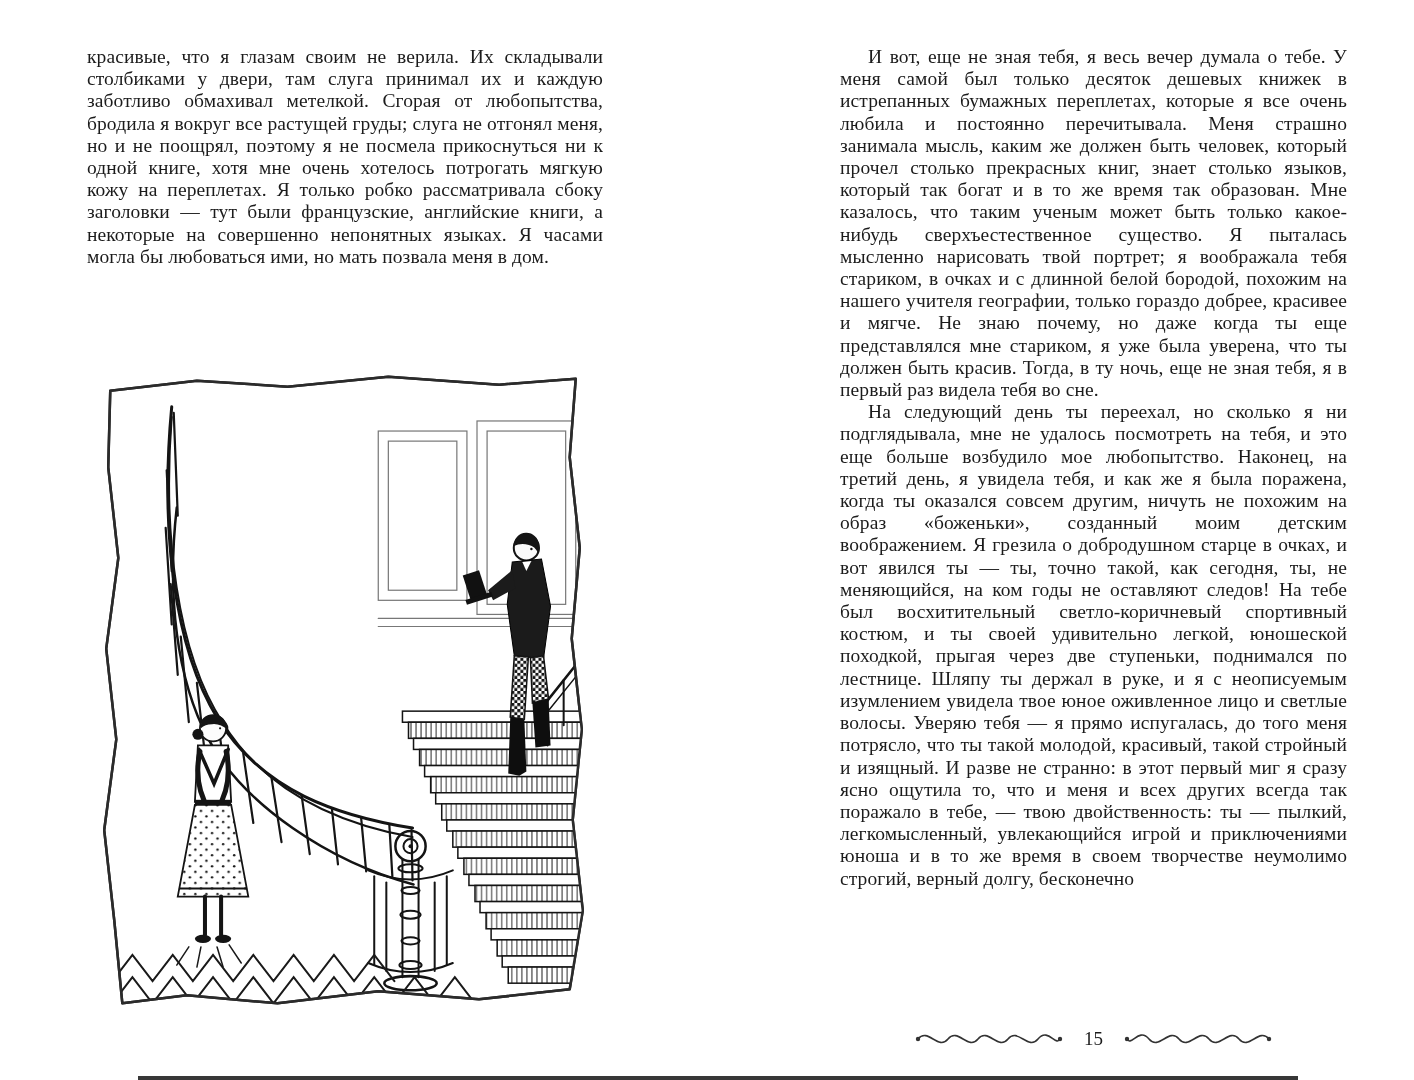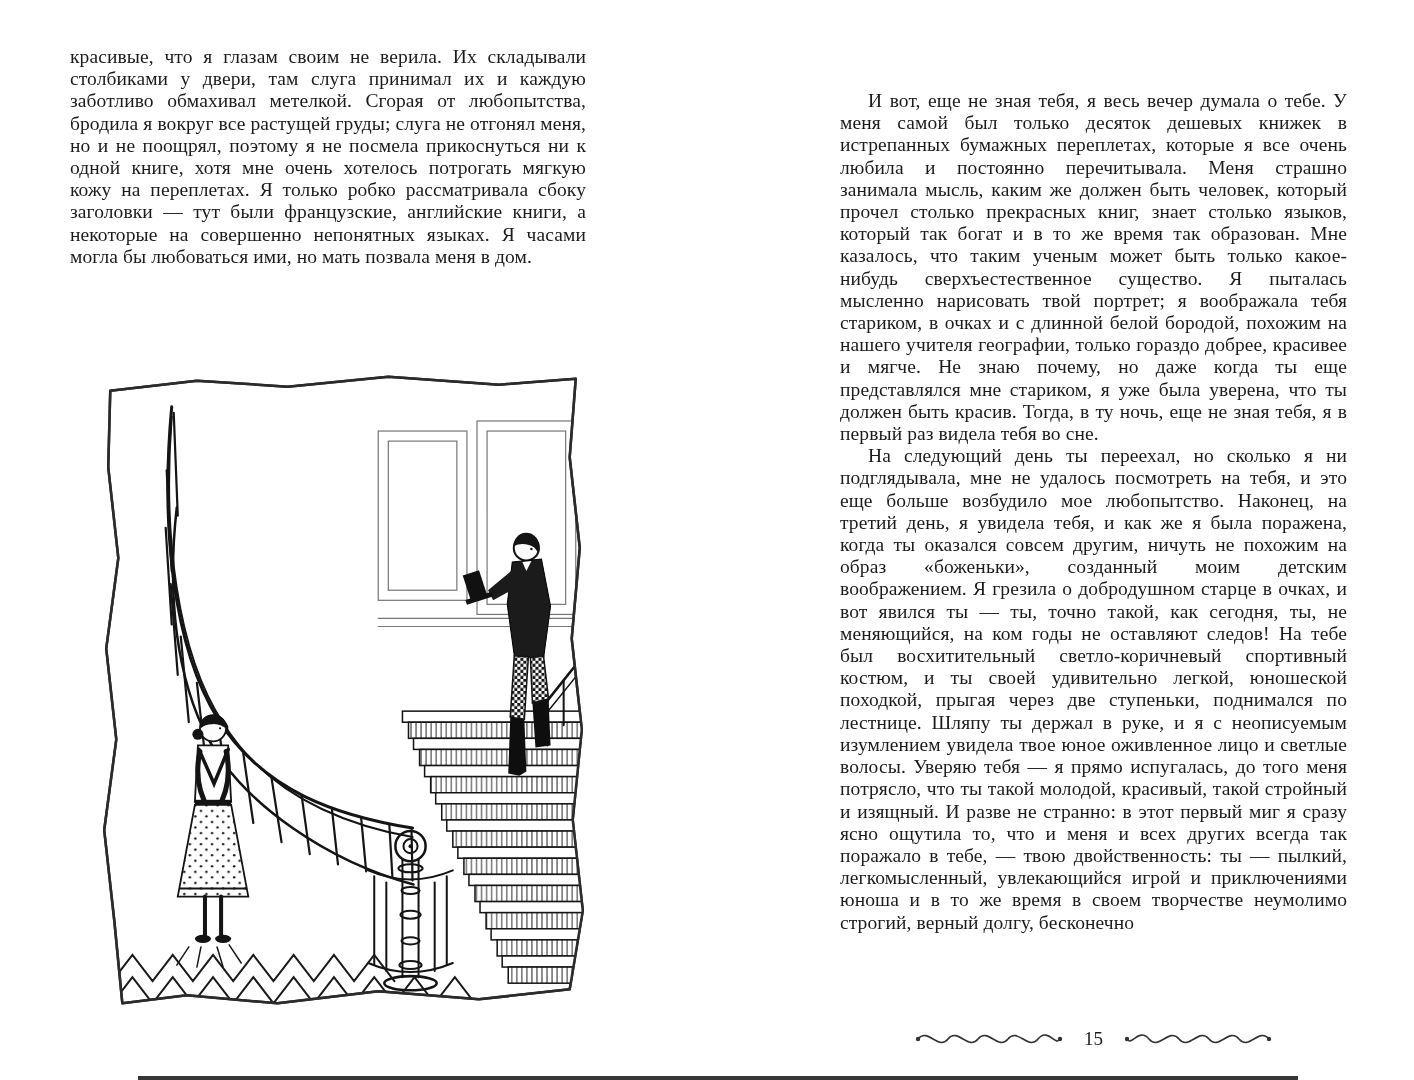--- a/index.html
+++ b/index.html
@@ -13,22 +13,22 @@
   }
   .page-text {
     position: absolute;
     font-size: 19.5px;
     line-height: 22.2px;
     text-align: justify;
     letter-spacing: 0.1px;
     hyphens: auto;
   }
   .page-text p { margin: 0; }
-  .left-text  { left: 70px;  top: 46px; width: 516px; }
-  .right-text { left: 840px; top: 46px; width: 507px; margin-top: 44px; }
+  .left-text  { left: 87px;  top: 46px; width: 516px; }
+  .right-text { left: 840px; top: 46px; width: 507px; }
   .indented { text-indent: 28px; }
   .illustration-wrap {
     position: absolute;
     left: 76px; top: 362px;
     width: 534px; height: 660px;
   }
   .illustration-wrap svg { width: 100%; height: 100%; display: block; }
   .footer {
     position: absolute;
     left: 840px; top: 1028px; width: 507px;

